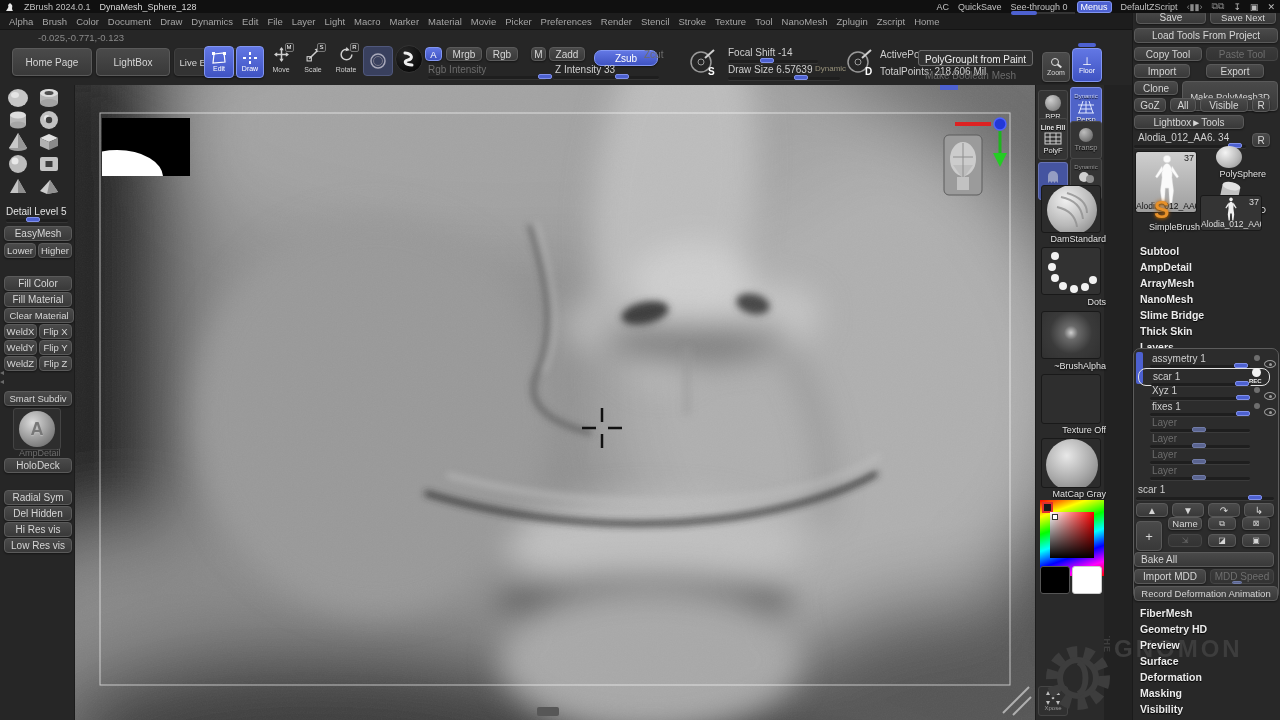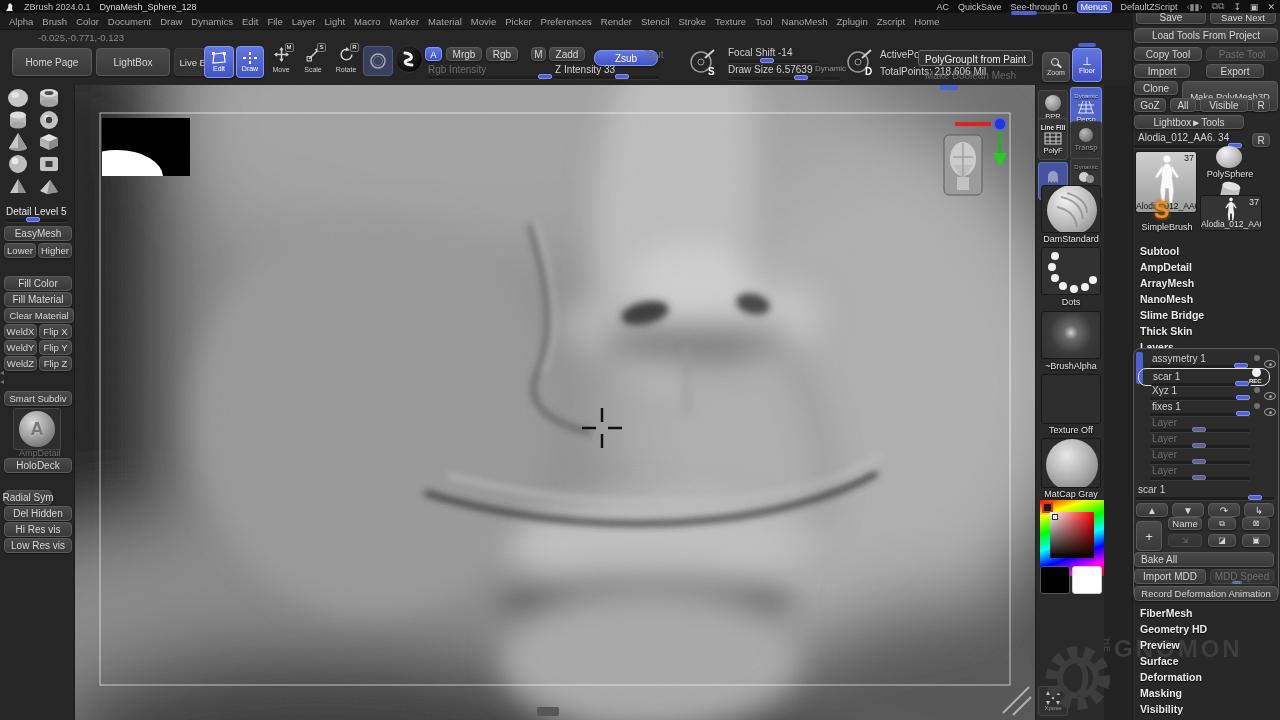--- a/index.html
+++ b/index.html
@@ -19,21 +19,21 @@
   .lbl.dim{color:#6c6c6c}
   .lbl.tiny{font-size:8px}
   .track{position:absolute;height:3px;background:#1e1e1e;border-radius:2px;box-shadow:0 1px 0 rgba(255,255,255,.07)}
   .handle{position:absolute;width:14px;height:5px;background:#4d61d0;border:1px solid #8090ea;border-radius:2px}
   .handle.gray{background:#5a6490;border-color:#717ca8}
   .cell{position:absolute;background:#343434;border:1px solid #484848;border-radius:3px;display:flex;flex-direction:column;align-items:center;justify-content:center;gap:1px}
   .cell.blue{background:#4f63c8;border-color:#7d8ce2}
   .cell .clabel{font-size:7.5px;color:#e8e8e8;text-shadow:0 1px 1px #000}
   .cell .clabel.dim{color:#9a9a9a}
   .thumb{position:absolute;border:1px solid #191919;border-radius:3px;overflow:hidden}
-  .tlabel{position:absolute;font-size:9px;color:#e2e2e2;text-align:center;text-shadow:0 1px 2px #000;white-space:nowrap}
+  .tlabel{position:absolute;font-size:9px;color:#e2e2e2;text-align:right;text-shadow:0 1px 2px #000;white-space:nowrap}
   .hdr{position:absolute;font-size:10.5px;font-weight:bold;color:#ececec;text-shadow:0 1px 1px #000;white-space:nowrap}
   .badge{position:absolute;font-size:6px;background:#2a2a2a;color:#fff;border:1px solid #777;border-radius:2px;padding:0 1px;line-height:7px}
   .eye{width:12px;height:8px;border:1px solid #9a9a9a;border-radius:50%;display:inline-block;position:relative}
   .eye::after{content:"";position:absolute;left:3.5px;top:1.5px;width:3px;height:3px;border-radius:50%;background:#9a9a9a}
   .dotic{width:6px;height:6px;border-radius:50%;background:#6e6e6e;display:inline-block}
   .wm{color:#3d3d3d;font-weight:bold;letter-spacing:3px;font-size:24px;line-height:26px;white-space:nowrap}
 </style>
 </head>
 <body>
 
@@ -293,21 +293,21 @@
 <div class="btn small" style="left:4px;top:356px;width:33px;height:15px">WeldZ</div>
 <div class="btn small" style="left:39px;top:356px;width:33px;height:15px">Flip Z</div>
 
 <div class="btn" style="left:4px;top:391px;width:68px;height:15px;font-size:9.5px">Smart Subdiv</div>
 <div class="abs" style="left:13px;top:408px;width:48px;height:42px;background:#2e2e2e;border:1px solid #444;border-radius:3px;display:flex;align-items:center;justify-content:center">
   <span style="width:36px;height:36px;border-radius:50%;background:radial-gradient(circle at 38% 32%, #dcdcdc, #8e8e8e 60%, #5c5c5c);display:flex;align-items:center;justify-content:center;color:#777;font-weight:bold;font-size:18px;text-shadow:0 1px 1px #bbb">A</span>
 </div>
 <span class="lbl dim" style="left:19px;top:448px;font-size:9px">AmpDetail</span>
 <div class="btn" style="left:4px;top:458px;width:68px;height:15px">HoloDeck</div>
 
-<div class="btn" style="left:4px;top:490px;width:48px;height:15px">Radial Sym</div>
+<div class="btn" style="left:4px;top:490px;width:68px;height:15px">Radial Sym</div>
 <div class="btn" style="left:4px;top:506px;width:68px;height:15px">Del Hidden</div>
 <div class="btn" style="left:4px;top:522px;width:68px;height:15px">Hi Res vis</div>
 <div class="btn" style="left:4px;top:538px;width:68px;height:15px">Low Res vis</div>
 
 <div class="abs" style="left:75px;top:85px;width:960px;height:635px;background:#3a3a3a;overflow:hidden">
 <svg width="960" height="635" viewBox="0 0 960 635">
   <defs>
     <linearGradient id="bgG" x1="0" y1="0" x2="0" y2="1">
           <stop offset="0" stop-color="#6e6e6e"></stop>
           <stop offset="1" stop-color="#333333"></stop>

